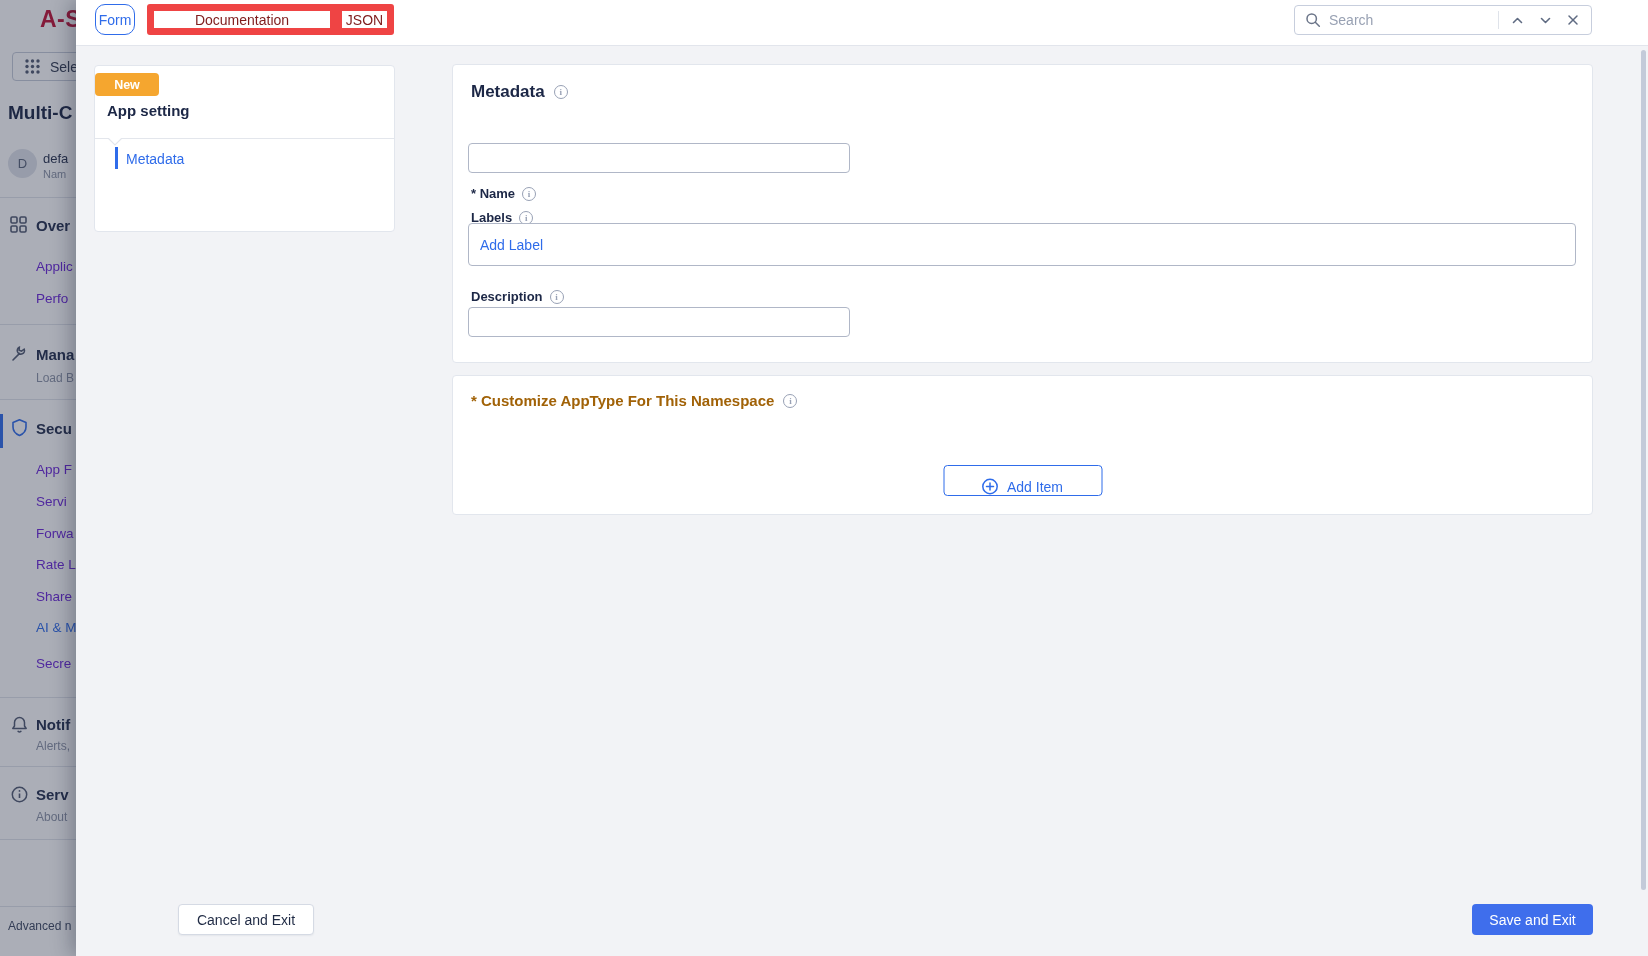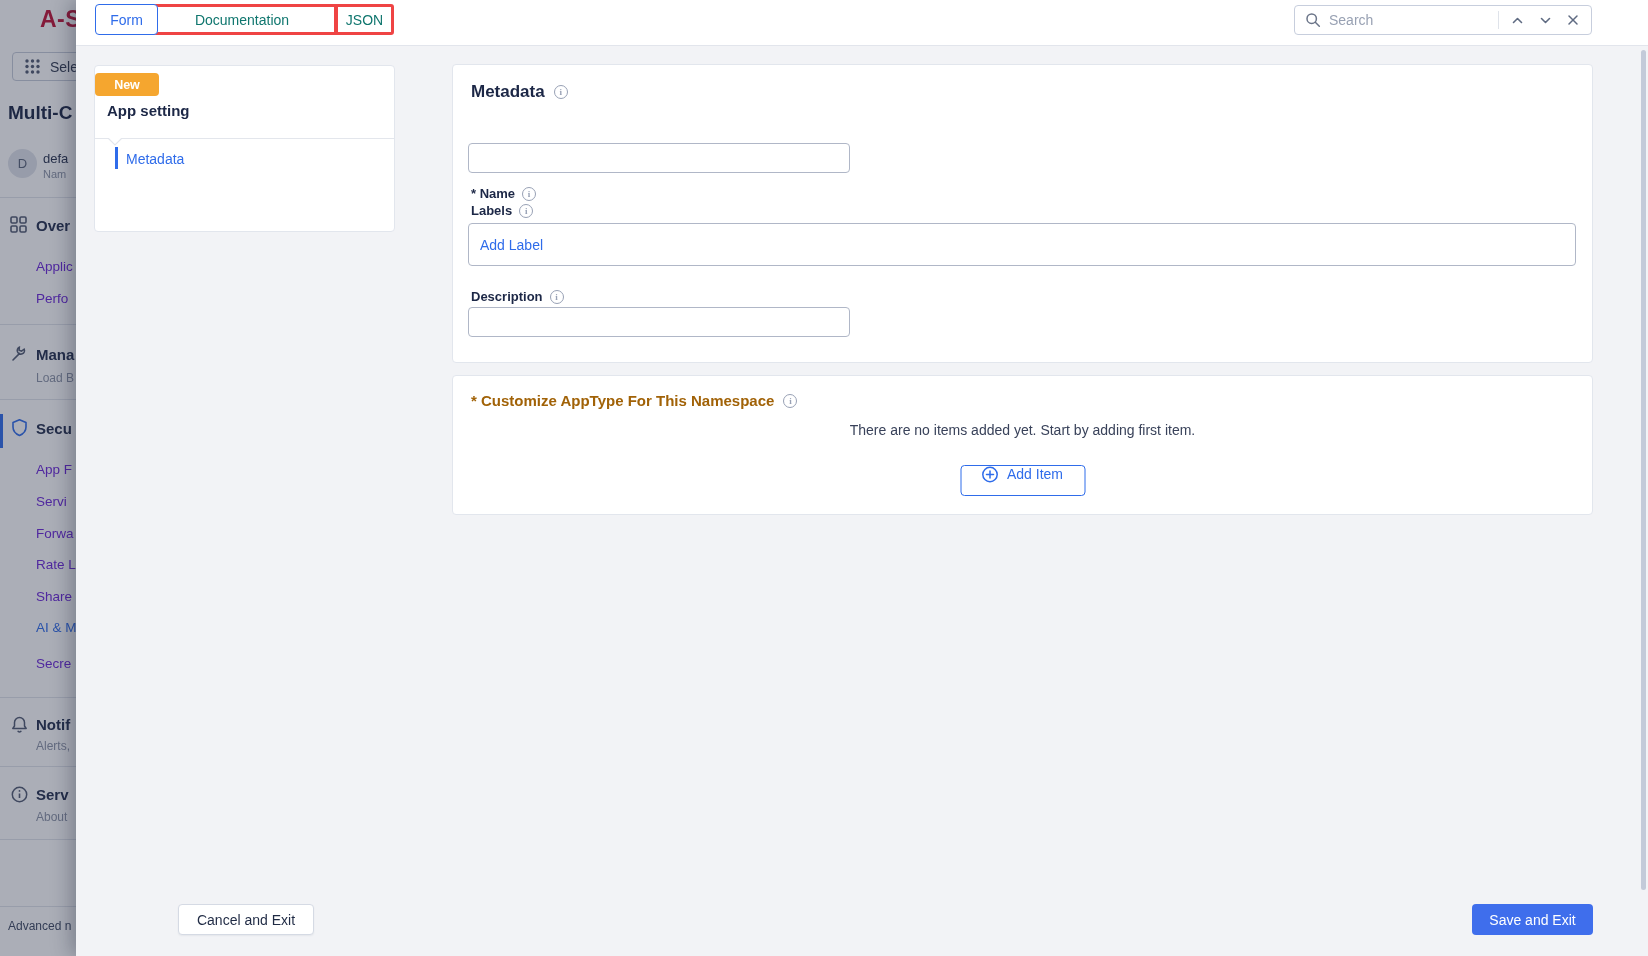--- a/index.html
+++ b/index.html
@@ -30,22 +30,22 @@
 
   
   .backdrop { position:absolute; inset:0; background:rgba(33,42,66,.38); }
 
   
   .drawer { position:absolute; left:76px; top:0; width:1572px; height:956px; background:#f2f3f6;
             box-shadow:-6px 0 18px rgba(15,23,42,.28); }
   .drawer-header { position:absolute; left:0; top:0; width:1572px; height:46px; background:#ffffff;
                    border-bottom:1px solid #e2e5ec; }
   .tab { position:absolute; top:4px; height:31px; display:flex; align-items:center; justify-content:center;
-         font-size:14px; background:#fff; color:#0f766e; border:3px solid #ef4444; cursor:pointer; }
-  .tab-form { left:19px; width:63px; border:1px solid #2f6cea; color:#2f6cea; border-radius:4px; z-index:2; }
+         font-size:14px; background:#fff; color:#7f1d1d; border:7px solid #ef4444; cursor:pointer; }
+  .tab-form { left:19px; width:40px; border:1px solid #2f6cea; color:#2f6cea; border-radius:10px; z-index:2; }
   .tab-doc  { left:71px; width:190px; border-radius:3px 0 0 3px; }
   .tab-json { left:260px; width:59px; margin-left:-1px; border-radius:0 3px 3px 0; }
 
   .search-box { position:absolute; left:1218px; top:5px; width:298px; height:30px; border:1px solid #c7cedd;
                 border-radius:4px; background:#fff; display:flex; align-items:center; padding:0 8px 0 10px; gap:8px; }
   .search-box input { flex:1; border:none; outline:none; font-size:14px; color:#3a4458; min-width:0;
                       font-family:"Liberation Sans", sans-serif; background:transparent; }
   .search-box input::placeholder { color:#98a1b3; }
   .search-divider { width:1px; height:18px; background:#dfe3ea; }
   .sicon { display:flex; align-items:center; justify-content:center; width:20px; height:20px; cursor:pointer; }
@@ -71,23 +71,23 @@
   .text-input { position:absolute; width:382px; height:30px; border:1px solid #b0b7c7; border-radius:4px;
                 background:#fff; font-size:14px; color:#2a3450; padding:0 10px; outline:none;
                 font-family:"Liberation Sans", sans-serif; }
   .labels-box { position:absolute; left:15px; top:158px; width:1108px; height:43px; border:1px solid #b0b7c7;
                 border-radius:4px; background:#fff; display:flex; align-items:center; padding-left:11px; }
   .link-blue { color:#2f6cea; font-size:14px; cursor:pointer; }
 
   .sec2-title { position:absolute; left:18px; top:16px; font-size:15px; font-weight:600; color:#a16207;
                 display:flex; align-items:center; gap:9px; }
   .empty-msg { position:absolute; left:0; top:46px; width:100%; text-align:center; font-size:14px; color:#39425a; }
-  .add-item-btn { position:absolute; left:50%; transform:translateX(-50%); top:89px; width:125px; height:31px;
+  .add-item-btn { position:absolute; left:50%; transform:translateX(-50%); top:89px; width:159px; height:31px;
                   border:1px solid #2f6cea; border-radius:4px; background:#fff; color:#2f6cea; font-size:14px;
-                  display:flex; align-items:flex-start; justify-content:center; gap:8px; cursor:pointer; }
+                  display:flex; align-items:flex-end; justify-content:center; gap:8px; cursor:pointer; }
 
   .btn-cancel { position:absolute; left:102px; top:904px; width:136px; height:31px; background:#fff;
                 border:1px solid #d5dae4; border-radius:4px; color:#1f2a44; font-size:14px;
                 display:flex; align-items:center; justify-content:center; cursor:pointer;
                 box-shadow:0 1px 2px rgba(20,30,60,.06); }
   .btn-save { position:absolute; left:1396px; top:904px; width:121px; height:31px; background:#3f6eec;
               border:none; border-radius:4px; color:#fff; font-size:14px;
               display:flex; align-items:center; justify-content:center; cursor:pointer; }
 
   .info-icon { display:inline-flex; width:14px; height:14px; border:1px solid #98a1b5; border-radius:50%;
@@ -240,41 +240,40 @@
         <span>Metadata</span>
         <span class="info-icon"></span>
       </div>
 
       <div class="field-label" style="left:18px;top:121px">
         <span>* Name</span>
         <span class="info-icon"></span>
       </div>
       <input class="text-input" style="left: 15px; top: 78px;" type="text" value="">
 
-      <div class="field-label" style="left:18px;top:138px">
+      <div class="field-label" style="left:18px;top:145px">
         <span>Labels</span>
         <span class="info-icon"></span>
       </div>
       <div class="labels-box">
         <span class="link-blue">Add Label</span>
       </div>
 
       <div class="field-label" style="left:18px;top:224px">
         <span>Description</span>
         <span class="info-icon"></span>
       </div>
       <input class="text-input" style="left: 15px; top: 242px;" type="text" value="">
     </div>
 
     <div class="card card-main2">
       <div class="sec2-title">
         <span>* Customize AppType For This Namespace</span>
         <span class="info-icon"></span>
       </div>
-      <div class="empty-msg">There are no items added yet. Start by adding first item.</div>
       <div class="add-item-btn">
         <svg width="17" height="17" viewBox="0 0 17 17">
           <circle cx="8.5" cy="8.5" r="7.2" fill="none" stroke="#2f6cea" stroke-width="1.5"></circle>
           <line x1="8.5" y1="5" x2="8.5" y2="12" stroke="#2f6cea" stroke-width="1.5" stroke-linecap="round"></line>
           <line x1="5" y1="8.5" x2="12" y2="8.5" stroke="#2f6cea" stroke-width="1.5" stroke-linecap="round"></line>
         </svg>
         <span>Add Item</span>
       </div>
     </div>
 

